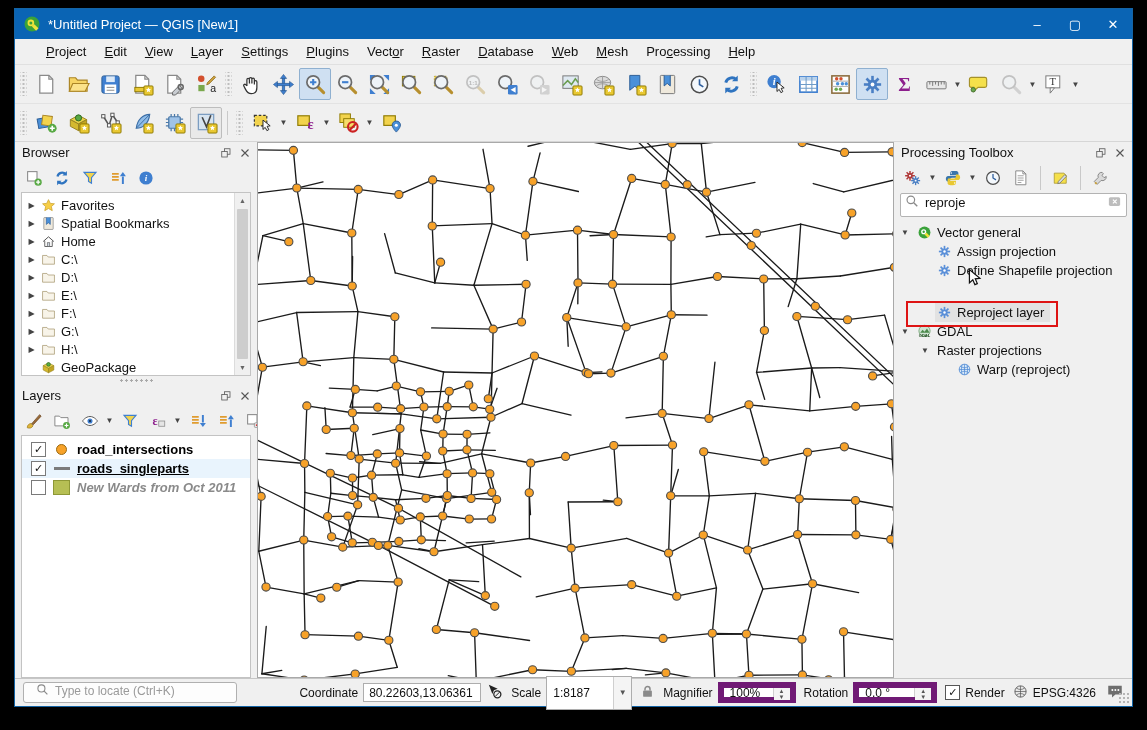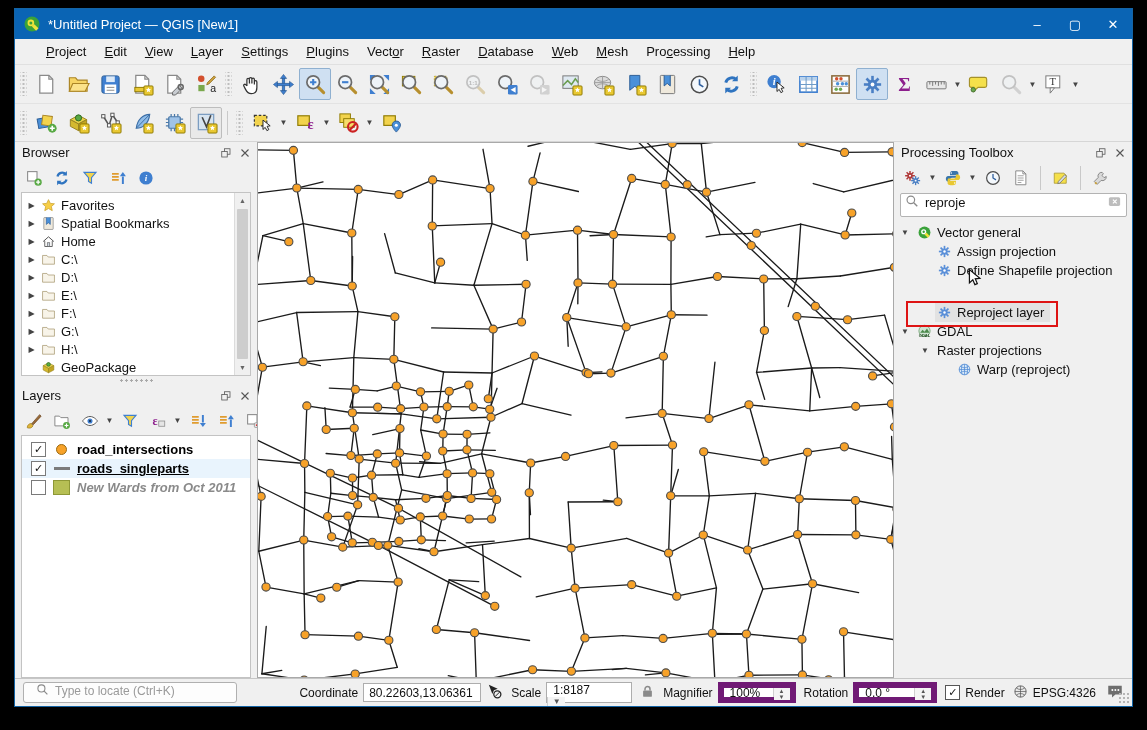--- a/index.html
+++ b/index.html
@@ -68,21 +68,21 @@
   .annbox{position:absolute;border:2px solid #de1414;pointer-events:none;z-index:6;}
   .cursor-overlay{position:absolute;z-index:7;pointer-events:none;}
   
   .statusbar{height:27px;border-top:1px solid #c6c6c6;background:#f0f0f0;display:flex;align-items:center;
              padding:0 8px;gap:8px;flex:0 0 auto;font-size:12px;color:#111;position:relative;}
   .locate{width:198px;height:19px;border:1px solid #b0b0b0;border-radius:3px;background:#fdfdfd;
           display:flex;align-items:flex-start;padding:0 12px;gap:4px;}
   .locate input{border:none;outline:none;background:transparent;font-size:12px;color:#111;flex:1;font-family:inherit;min-width:0;}
   .locate input::placeholder{color:#9a9a9a;}
   .sinput{height:19px;border:1px solid #adadad;background:#fff;display:flex;align-items:center;padding:0 5px;font-size:12px;box-sizing:border-box;}
-  .combo{height:21px;border:1px solid #adadad;background:#fff;display:flex;align-items:stretch;box-sizing:border-box;flex-direction:column;}
+  .combo{height:34px;border:1px solid #adadad;background:#fff;display:flex;align-items:stretch;box-sizing:border-box;}
   .combo .val{padding:0 6px;display:flex;align-items:center;flex:1;}
   .combo .cbtn{width:17px;border-left:1px solid #cfcfcf;background:#f4f4f4;display:flex;align-items:center;justify-content:center;font-size:8px;color:#555;}
   .spin{height:21px;border:6px solid #701a75;background:#fff;display:flex;box-sizing:border-box;}
   .spin .val{padding:0 6px;display:flex;align-items:center;flex:1;}
   .spin .sbtns{width:16px;display:flex;flex-direction:column;border-left:1px solid #cfcfcf;}
   .spin .sbtns div{flex:1;display:flex;align-items:center;justify-content:center;font-size:6px;color:#555;background:#f4f4f4;}
   .cbx{width:13px;height:13px;border:1px solid #555;background:#fff;display:flex;align-items:center;justify-content:center;font-size:11px;color:#111;}
   .grip{position:absolute;right:2px;bottom:2px;width:12px;height:12px;
         background-image:radial-gradient(circle,#b5b5b5 1px,transparent 1.2px);background-size:4px 4px;}
   .statgroup{display:flex;align-items:center;gap:5px;}

